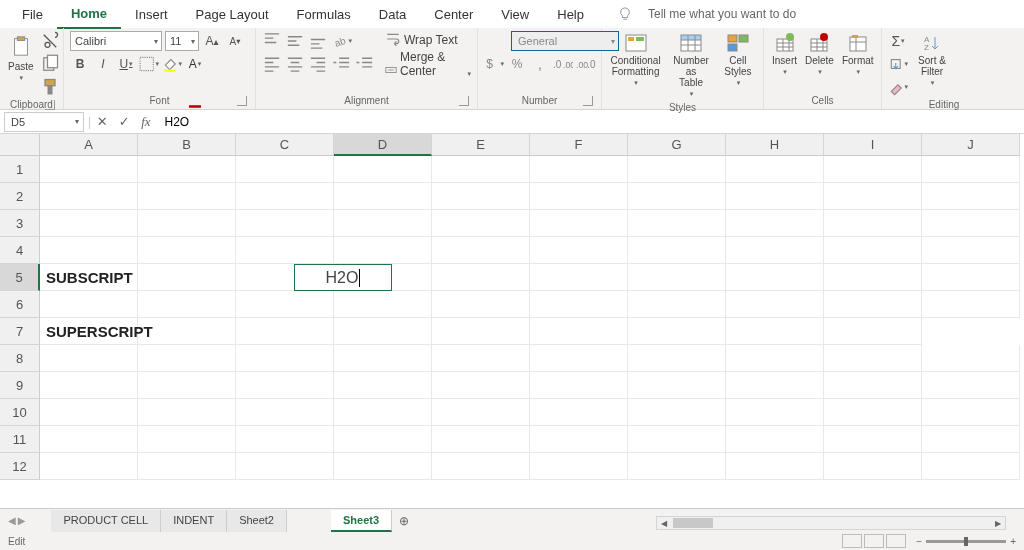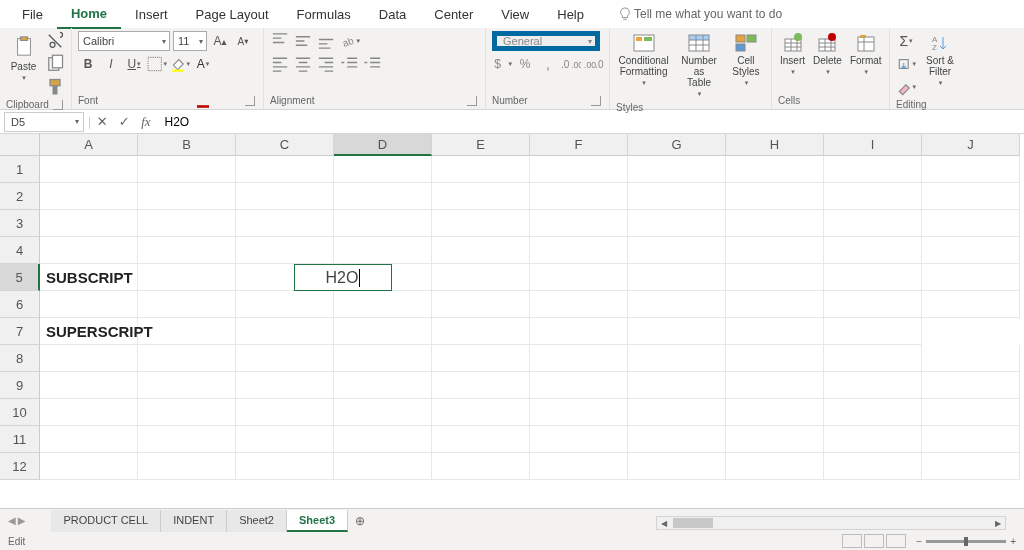--- a/index.html
+++ b/index.html
@@ -2,44 +2,44 @@
 <html><head>
 <meta charset="utf-8">
 <style>
 * { margin: 0; padding: 0; box-sizing: border-box; font-family: 'Segoe UI', Tahoma, sans-serif; }
 body { background: #fff; width: 1024px; height: 550px; overflow: hidden; font-size: 12px; color: #444; }
 
 
 .tabs { display: flex; align-items: center; height: 28px; padding: 0 8px; gap: 0; }
 .tab { padding: 6px 14px; cursor: pointer; color: #333; font-size: 13px; }
 .tab.active { color: #217346; border-bottom: 2px solid #217346; font-weight: 600; }
-.tell-me { display: flex; align-items: center; gap: 2px; margin-left: 20px; color: #666; font-size: 12px; }
+.tell-me { display: flex; align-items: center; gap: 16px; margin-left: 20px; color: #666; font-size: 12px; }
 .bulb { width: 14px; height: 14px; }
 
 
 .ribbon { display: flex; height: 82px; background: #f3f2f1; border-bottom: 1px solid #d4d4d4; }
 .group { display: flex; flex-direction: column; border-right: 1px solid #e1e1e1; padding: 3px 6px 0 6px; position: relative; }
 .group-body { flex: 1; display: flex; align-items: flex-start; gap: 4px; }
-.group-label { font-size: 10px; color: #666; padding: 2px 0 3px 0; position: relative; }
+.group-label { text-align: center; font-size: 10px; color: #666; padding: 2px 0 3px 0; position: relative; }
 .group-label .launcher { position: absolute; right: 2px; bottom: 3px; width: 10px; height: 10px; border: 1px solid #999; border-top: none; border-left: none; }
 .big-btn { display: flex; flex-direction: column; align-items: center; justify-content: center; width: 44px; padding: 2px; gap: 2px; cursor: pointer; }
 .big-btn .lbl { font-size: 10px; color: #444; text-align: center; line-height: 1.1; }
 .small-row { display: flex; gap: 3px; align-items: flex-end; }
 .icon-btn { width: 20px; height: 20px; display: flex; align-items: center; justify-content: center; cursor: pointer; color: #555; }
 .dd { font-size: 7px; color: #666; margin-left: 1px; }
 .col { display: flex; flex-direction: column; gap: 3px; }
 
 
 .font-select { width: 92px; height: 20px; border: 1px solid #ababab; background: #fff; font-size: 11px; padding: 0 16px 0 4px; position: relative; display: flex; align-items: center; }
 .font-select::after { content: '▾'; position: absolute; right: 3px; font-size: 8px; color: #666; }
 .size-select { width: 34px; height: 20px; border: 1px solid #ababab; background: #fff; font-size: 11px; padding: 0 14px 0 4px; position: relative; display: flex; align-items: center; }
 .size-select::after { content: '▾'; position: absolute; right: 3px; font-size: 8px; color: #666; }
 
 
-.num-format { width: 108px; height: 20px; border: 5px solid #0369a1; background: #eee; font-size: 11px; padding: 0 16px 0 6px; position: relative; display: flex; align-items: center; color: #888; }
+.num-format { width: 108px; height: 20px; border: 1px solid #0369a1; background: #eee; font-size: 11px; padding: 0 16px 0 6px; position: relative; display: flex; align-items: center; color: #888; margin-left: 27px; }
 .num-format::after { content: '▾'; position: absolute; right: 3px; font-size: 8px; color: #888; }
 
 
 .formula-bar { display: flex; align-items: center; height: 24px; border-bottom: 1px solid #d4d4d4; background: #fff; }
 .name-box { width: 80px; height: 20px; border: 1px solid #ccc; margin: 16px 4px; padding: 0 18px 0 6px; font-size: 11px; display: flex; align-items: center; position: relative; }
 .name-box::after { content: '▾'; position: absolute; right: 4px; font-size: 8px; color: #666; }
 .fb-btn { width: 22px; text-align: center; color: #666; cursor: pointer; font-size: 13px; }
 .fx { font-style: italic; font-family: 'Times New Roman', serif; font-size: 13px; color: #666; padding: 0 6px; }
 .formula-input { flex: 1; border: none; padding: 0 8px; font-size: 12px; outline: none; }
 
@@ -60,21 +60,21 @@
 .cell.overflow { overflow: visible; white-space: nowrap; z-index: 1; }
 .edit-cell { position: absolute; border: 1.5px solid #217346; background: #fff; display: flex; align-items: center; justify-content: center; font-size: 16px; z-index: 5; }
 .edit-cell .cursor { width: 1px; height: 18px; background: #000; margin-left: 1px; }
 
 
 .sheet-bar { position: absolute; bottom: 18px; left: 0; right: 0; height: 24px; display: flex; align-items: center; border-top: 1px solid #ccc; background: #f3f2f1; }
 .sheet-nav { display: flex; gap: 2px; padding: 0 8px; color: #999; }
 .sheet-nav span { cursor: pointer; font-size: 10px; }
 .sheet-tabs { display: flex; margin-left: 18px; }
 .sheet-tab { padding: 4px 12px; border-right: 1px solid #ccc; background: #e8e8e8; font-size: 11px; cursor: pointer; }
-.sheet-tab.active { background: #fff; border-bottom: 2px solid #217346; font-weight: 600; color: #217346; }
+.sheet-tab.active { background: #fff; border-bottom: 2px solid #217346; font-weight: 600; color: #217346; margin-left: 44px; }
 .add-sheet { width: 24px; text-align: center; cursor: pointer; color: #666; }
 .hscroll { position: absolute; right: 18px; bottom: 20px; width: 350px; height: 14px; background: #f0f0f0; border: 1px solid #d4d4d4; display: flex; align-items: center; }
 .hscroll .arrow { width: 14px; text-align: center; font-size: 8px; color: #666; cursor: pointer; }
 .hscroll .thumb { width: 40px; height: 10px; background: #c8c8c8; margin-left: 2px; }
 
 
 .status-bar { position: absolute; bottom: 0; left: 0; right: 0; height: 18px; background: #f3f2f1; display: flex; align-items: center; padding: 0 8px; font-size: 10px; color: #666; justify-content: space-between; }
 .view-btns { display: flex; gap: 2px; align-items: center; }
 .view-btn { width: 20px; height: 14px; border: 1px solid #bbb; cursor: pointer; }
 .zoom-ctrl { display: flex; align-items: center; gap: 4px; }
@@ -99,21 +99,21 @@
   <div class="tell-me">
     <span class="bulb"><svg viewBox="0 0 16 16">
           <path fill="none" stroke="#888" d="M8 1a5 5 0 0 0-3 9v2h6v-2a5 5 0 0 0-3-9zm-2 13h4"></path>
         </svg></span>
     <span>Tell me what you want to do</span>
   </div>
 </div>
 
 <div class="ribbon">
 
-  <div class="group" style="width:72px">
+  <div class="group" style="width:64px">
     <div class="group-body">
       <div class="big-btn" style="width:36px">
         <svg viewBox="0 0 24 24" style="width:22px;height:26px">
             <rect x="5" y="4" width="14" height="18" fill="#fff" stroke="#888"></rect>
             <rect x="8" y="2" width="8" height="4" fill="#d4a34a" stroke="#888"></rect>
           </svg>
         <span class="lbl">Paste</span>
         <span class="dd">▾</span>
       </div>
       <div class="col">
@@ -227,20 +227,36 @@
           <div class="icon-btn">
               <svg viewBox="0 0 14 14">
                 <path stroke="#888" d="M5 3h7M5 6h7M5 9h7M3 6l-2 0"></path>
               </svg>
             </div>
           <div class="icon-btn">
               <svg viewBox="0 0 14 14">
                 <path stroke="#888" d="M5 3h7M5 6h7M5 9h7M1 6l2 0"></path>
               </svg>
             </div>
+        </div>
+      </div>
+      <div class="col" style="margin-left:6px">
+        <div class="small-row" style="cursor:pointer">
+          <svg viewBox="0 0 14 14" style="width:16px;height:16px">
+              <path stroke="#888" fill="none" d="M2 3h10M2 7h8a2 2 0 0 1 0 4h-2m0 0l2-2m-2 2l2 2"></path>
+            </svg>
+          <span class="lbl">Wrap Text</span>
+        </div>
+        <div class="small-row" style="cursor:pointer">
+          <svg viewBox="0 0 14 14" style="width:16px;height:16px">
+              <rect x="1" y="4" width="12" height="6" fill="none" stroke="#888"></rect>
+              <path stroke="#888" d="M4 7h6"></path>
+            </svg>
+          <span class="lbl">Merge &amp; Center</span>
+            <span class="dd">▾</span>
         </div>
       </div>
     </div>
     <div class="group-label"><span>Alignment</span><span class="launcher"></span></div>
   </div>
 
   <div class="group" style="width:124px">
     <div class="group-body col">
       <div class="num-format">General</div>
       <div class="small-row">

